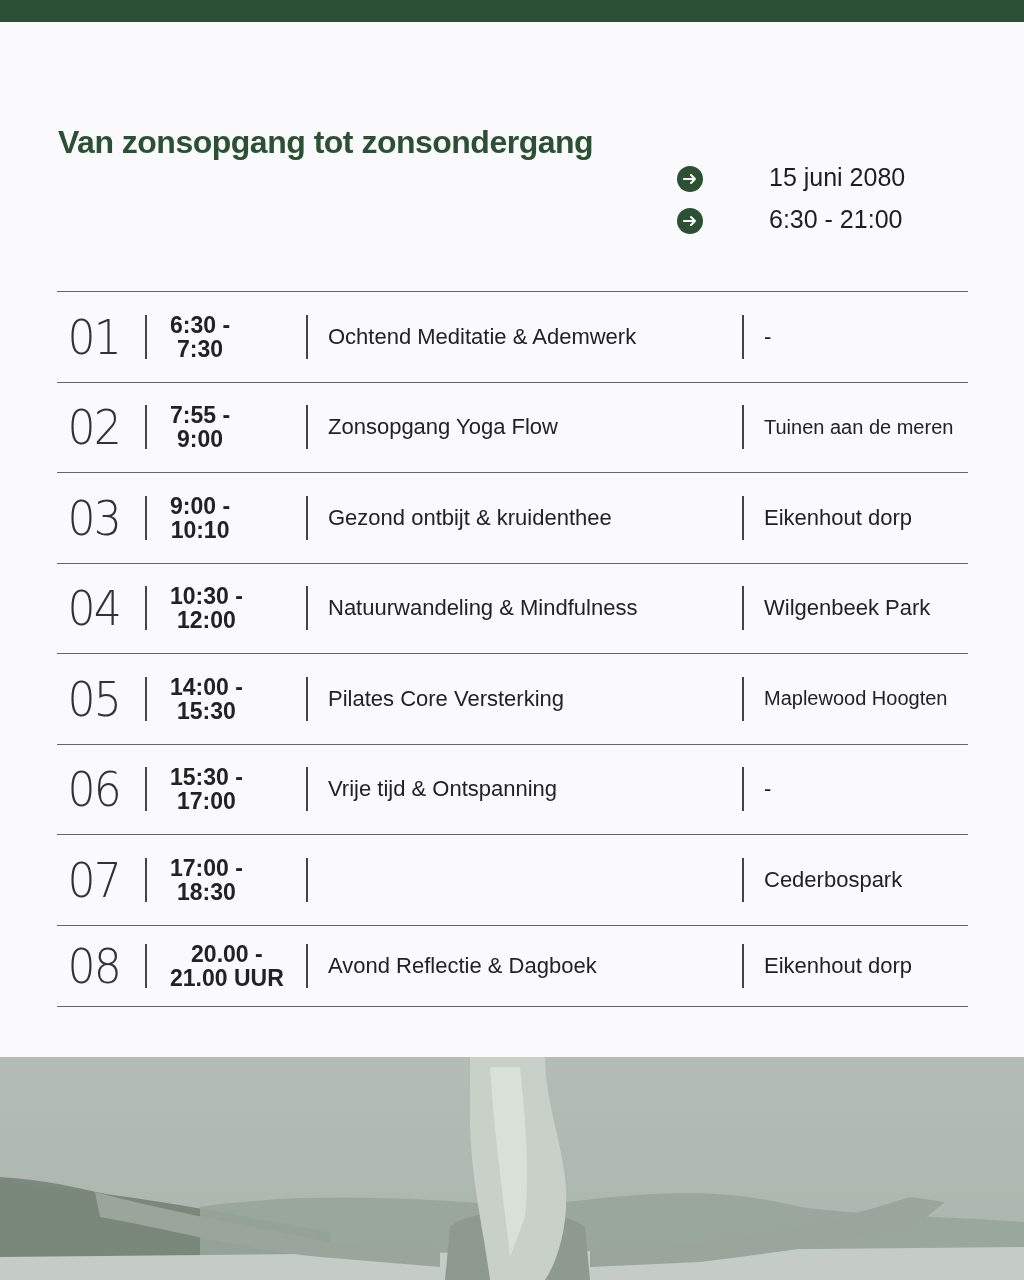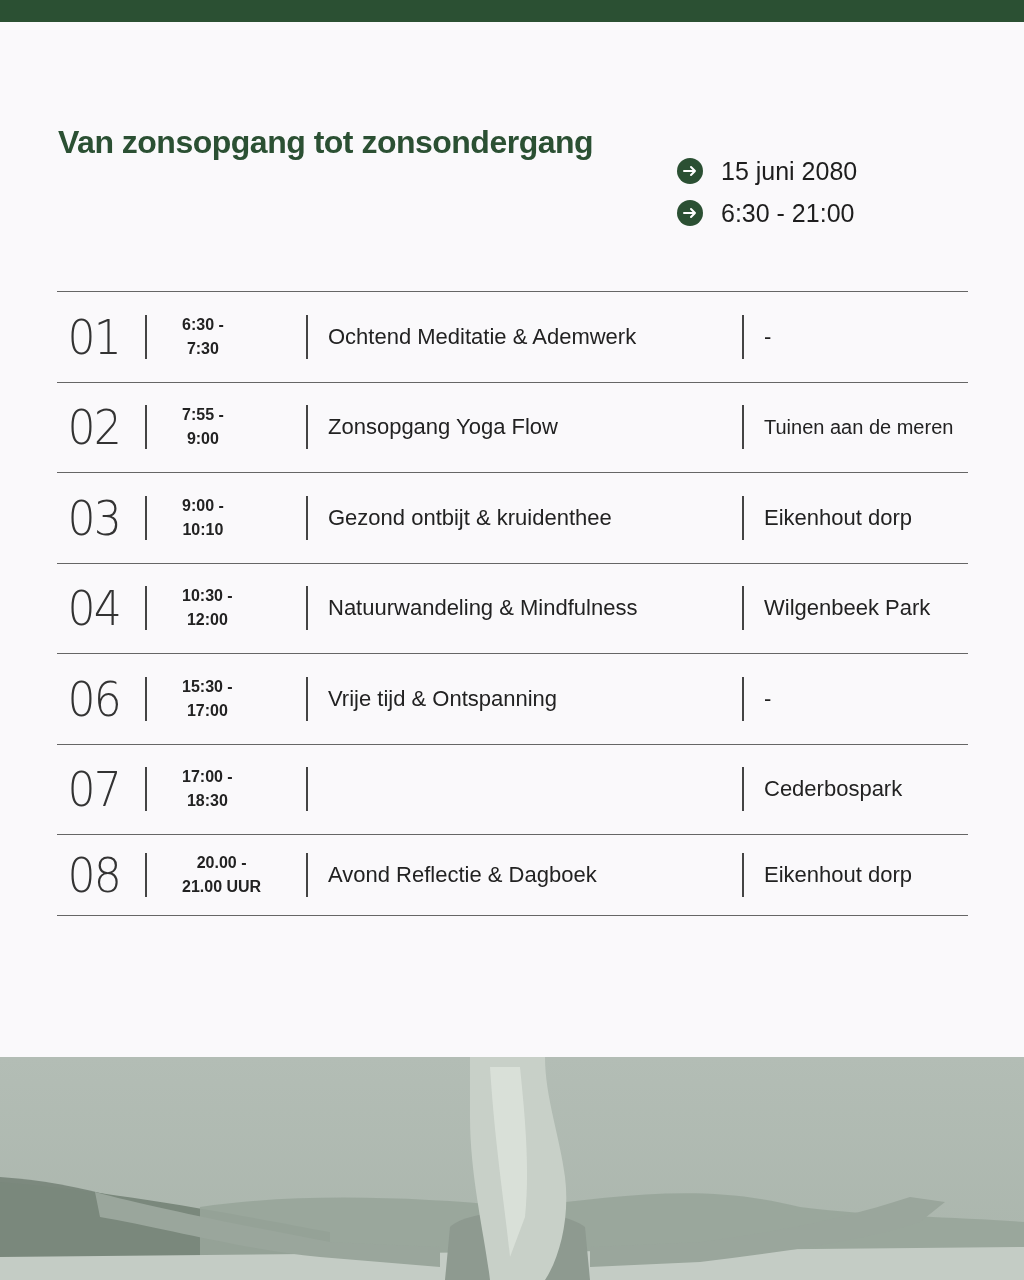--- a/index.html
+++ b/index.html
@@ -17,21 +17,21 @@
   .title {
     position: absolute; left: 58px; top: 124px;
     font-size: 32px; font-weight: 700; color: #2b5033;
     letter-spacing: -0.5px;
     font-family: "Liberation Sans", sans-serif;
   }
   .meta {
     position: absolute; left: 677px; top: 150px;
   }
   .meta-row {
-    display: flex; align-items: center; height: 42px;
+    display: flex; align-items: flex-end; height: 42px; gap: 48px;
   }
   .meta-icon {
     width: 26px; height: 26px; border-radius: 50%;
     background: #2b5033;
     display: flex; align-items: center; justify-content: center;
     margin-right: 18px;
   }
   .meta-text {
     font-size: 25px; color: #1e1e1e;
     font-family: "Liberation Sans", sans-serif;
@@ -57,22 +57,22 @@
     letter-spacing: -2px;
     transform: scaleX(0.92); transform-origin: left center;
   }
   .sep {
     position: absolute; width: 1.5px; height: 44px; background: #444;
   }
   .sep.s1 { left: 88px; }
   .sep.s2 { left: 249px; }
   .sep.s3 { left: 685px; }
   .time {
-    position: absolute; left: 125px;
-    font-size: 16px; font-weight: 700; color: #222; line-height: 24px;
+    position: absolute; left: 113px;
+    font-size: 23px; font-weight: 700; color: #222; line-height: 24px;
     font-family: "Liberation Sans", sans-serif;
   }
   .activity {
     position: absolute; left: 271px;
     font-size: 22px; color: #222;
     font-family: "Liberation Sans", sans-serif;
   }
   .location {
     position: absolute; left: 707px;
     font-size: 22px; color: #222;
@@ -154,20 +154,32 @@
     <span class="num">04</span>
     <span class="sep s1"></span>
     <div class="time">
         <div>10:30 -</div>
         <div>12:00</div>
       </div>
     <span class="sep s2"></span>
     <span class="activity">Natuurwandeling &amp; Mindfulness</span>
     <span class="sep s3"></span>
     <span class="location">Wilgenbeek Park</span>
+  </div>
+  <div class="row">
+    <span class="num">05</span>
+    <span class="sep s1"></span>
+    <div class="time">
+        <div>14:00 -</div>
+        <div>15:30</div>
+      </div>
+    <span class="sep s2"></span>
+    <span class="activity">Pilates Core Versterking</span>
+    <span class="sep s3"></span>
+    <span class="location small">Maplewood Hoogten</span>
   </div>
   <div class="row">
     <span class="num">06</span>
     <span class="sep s1"></span>
     <div class="time">
         <div>15:30 -</div>
         <div>17:00</div>
       </div>
     <span class="sep s2"></span>
     <span class="activity">Vrije tijd &amp; Ontspanning</span>

